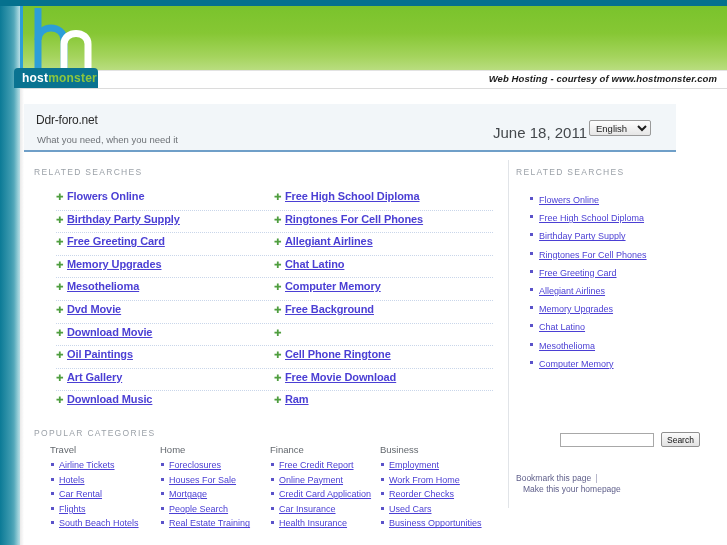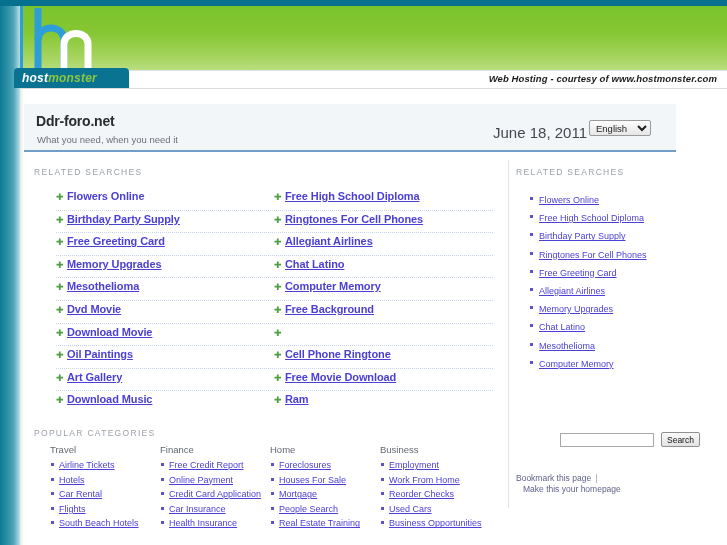--- a/index.html
+++ b/index.html
@@ -61,32 +61,31 @@
     position: absolute;
     left: 30px; top: 6px;
     width: 100px; height: 70px;
   }
   .logo-mark svg { display: block; }
 
   
   .hm-tab {
     position: absolute;
     left: 14px; top: 68px;
-    width: 115px; height: 20px;
+    width: 84px; height: 20px;
     background: #0a7391;
     border-radius: 4px 4px 0 0;
     color: #ffffff;
     font-size: 12px;
     font-weight: bold;
     letter-spacing: 0.2px;
     line-height: 20px;
     padding-left: 8px;
     box-sizing: border-box;
     z-index: 5;
-    font-style: italic;
   }
   .hm-tab .host { color: #ffffff; }
   .hm-tab .monster { color: #8cc63f; }
 
   
   .courtesy-strip {
     position: absolute;
     left: 20px; top: 70px;
     width: 707px; height: 19px;
     background: #ffffff;
@@ -123,22 +122,22 @@
     position: absolute;
     left: 24px; top: 104px;
     width: 652px; height: 48px;
     background: #f2f6f9;
     border-bottom: 2px solid #6f9fc8;
     box-sizing: border-box;
   }
   .site-title {
     position: absolute;
     left: 36px; top: 113px;
-    font-size: 14px;
-    font-weight: bold;
+    font-size: 12px;
+    font-weight: normal;
     color: #2b2b2b;
     letter-spacing: -0.2px;
   }
   .site-tagline {
     position: absolute;
     left: 37px; top: 134px;
     font-size: 9.5px;
     color: #6e7277;
   }
   .date-text {
@@ -490,37 +489,37 @@
         <div class="cat-head">Travel</div>
         <ul class="cat-list">
           <li><a href="#">Airline Tickets</a></li>
           <li><a href="#">Hotels</a></li>
           <li><a href="#">Car Rental</a></li>
           <li><a href="#">Flights</a></li>
           <li><a href="#">South Beach Hotels</a></li>
         </ul>
       </div>
       <div class="cat-col">
+        <div class="cat-head">Home</div>
+        <ul class="cat-list">
+          <li><a href="#">Foreclosures</a></li>
+          <li><a href="#">Houses For Sale</a></li>
+          <li><a href="#">Mortgage</a></li>
+          <li><a href="#">People Search</a></li>
+          <li><a href="#">Real Estate Training</a></li>
+        </ul>
+      </div>
+      <div class="cat-col">
         <div class="cat-head">Finance</div>
         <ul class="cat-list">
           <li><a href="#">Free Credit Report</a></li>
           <li><a href="#">Online Payment</a></li>
           <li><a href="#">Credit Card Application</a></li>
           <li><a href="#">Car Insurance</a></li>
           <li><a href="#">Health Insurance</a></li>
-        </ul>
-      </div>
-      <div class="cat-col">
-        <div class="cat-head">Home</div>
-        <ul class="cat-list">
-          <li><a href="#">Foreclosures</a></li>
-          <li><a href="#">Houses For Sale</a></li>
-          <li><a href="#">Mortgage</a></li>
-          <li><a href="#">People Search</a></li>
-          <li><a href="#">Real Estate Training</a></li>
         </ul>
       </div>
       <div class="cat-col">
         <div class="cat-head">Business</div>
         <ul class="cat-list">
           <li><a href="#">Employment</a></li>
           <li><a href="#">Work From Home</a></li>
           <li><a href="#">Reorder Checks</a></li>
           <li><a href="#">Used Cars</a></li>
           <li><a href="#">Business Opportunities</a></li>

